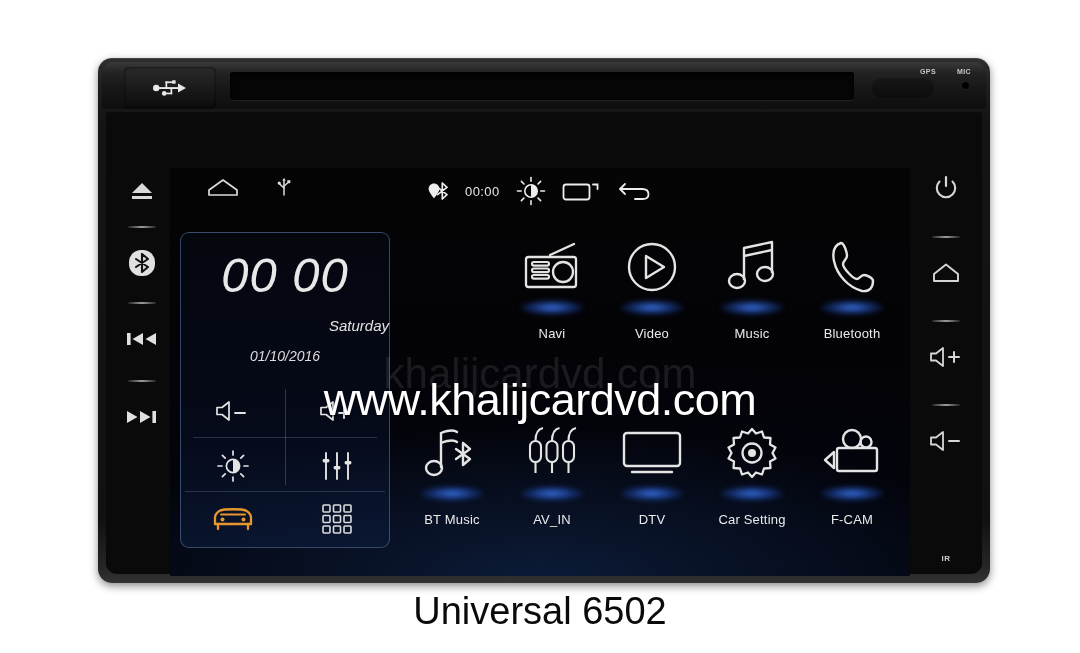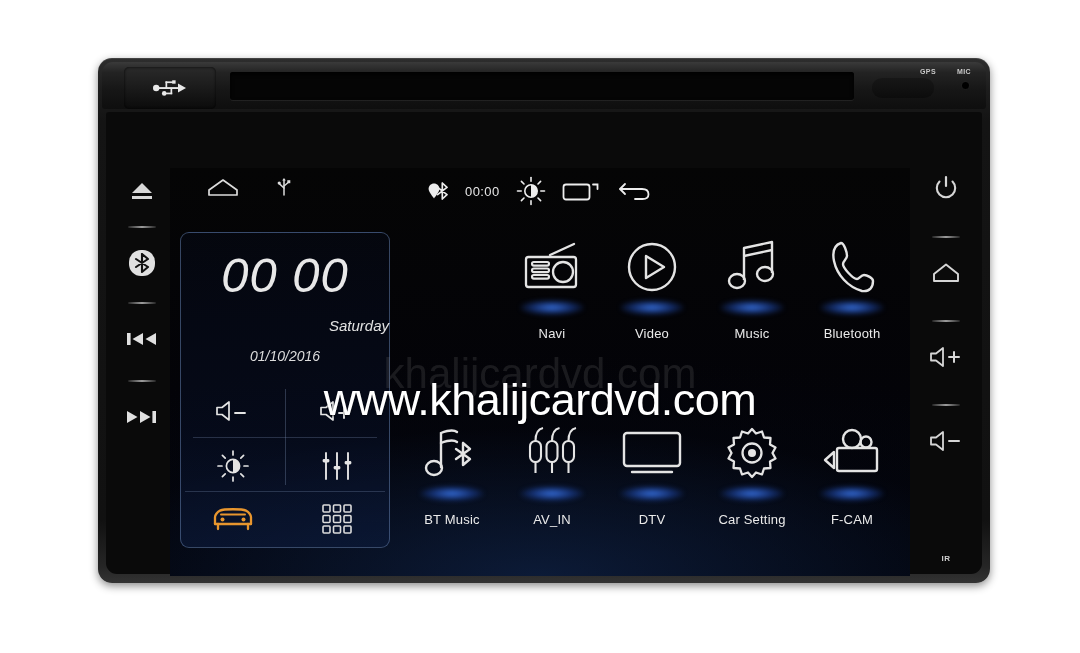--- a/index.html
+++ b/index.html
@@ -517,13 +517,14 @@
           </div>
         </div>
 
         <div id="wm-faint" style="left:calc(50% - 305px);top:182px;width:610px;">khalijcardvd.com</div>
         <div id="wm-main" style="left:calc(50% - 340px);top:186px;width:680px;margin-top:20px;">www.khalijcardvd.com</div>
 
       </div>
     </div>
   </div>
 
+  <div id="caption">Universal 6502</div>
 </div>
 
 </body></html>

